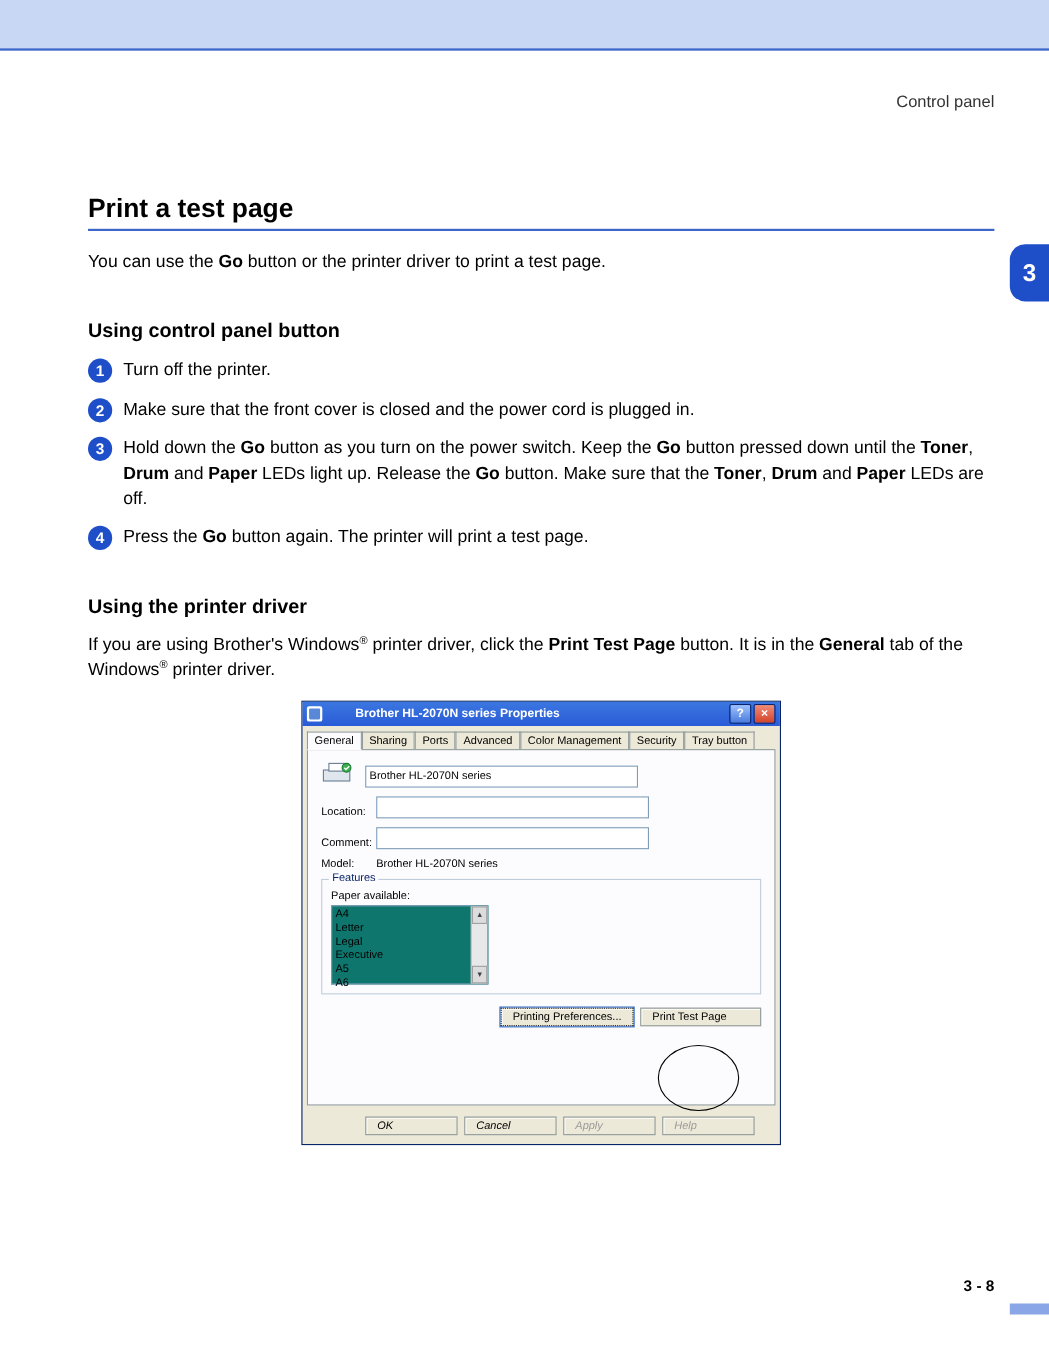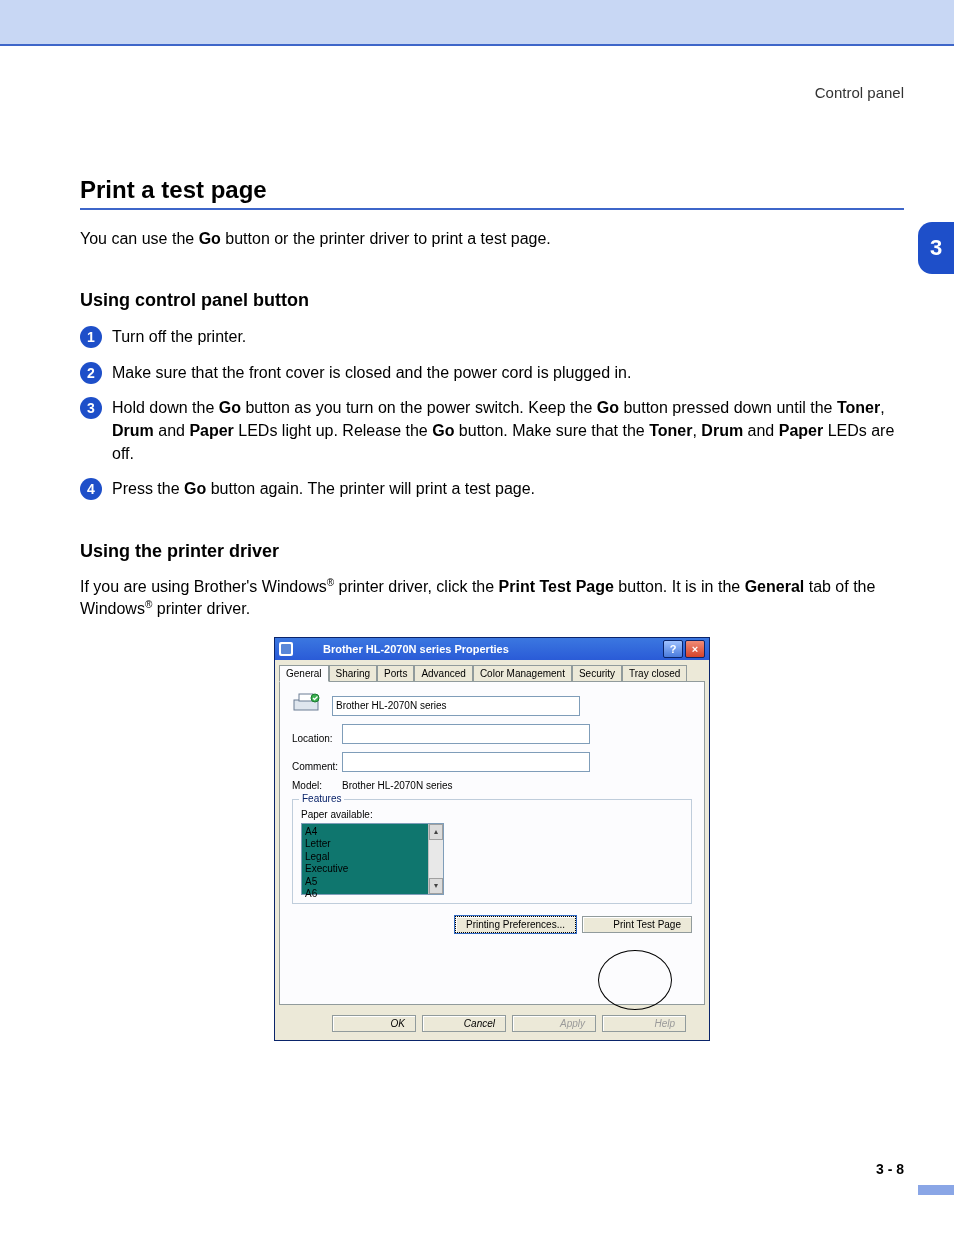--- a/index.html
+++ b/index.html
@@ -40,21 +40,21 @@
   .printer-ico svg{width:30px;height:24px;}
   .fieldset{border:1px solid #bfcddb;padding:6px 8px 8px 8px;margin-top:6px;position:relative;}
   .fieldset .legend{position:absolute;top:-7px;left:6px;background:#fcfcfe;padding:0 3px;font-size:10px;color:#0a246a;}
   .feat{display:flex;gap:18px;}
   .featcol{font-size:10px;line-height:1.7;}
   .paperlist{border:1px solid #7f9db9;background:#0f766e;width:135px;height:66px;font-size:10px;padding:2px 3px;line-height:1.25;position:relative;}
   .scroll{position:absolute;right:0;top:0;bottom:0;width:14px;background:#e8e8e8;border-left:1px solid #c0c0c0;}
   .scroll .up,.scroll .down{height:14px;background:#dcdcdc;border:1px solid #a0a0a0;display:flex;align-items:center;justify-content:center;font-size:8px;color:#444;}
   .scroll .down{position:absolute;bottom:0;left:0;right:0;}
   .btnrow{display:flex;justify-content:flex-end;gap:6px;margin-top:12px;}
-  .wbtn{border:1px solid #919b9c;background:#ece9d8;font-size:10px;padding:2px 10px;min-width:88px;text-align:right;box-shadow:inset 1px 1px 0 #fff;}
+  .wbtn{border:1px solid #919b9c;background:#ece9d8;font-size:10px;padding:2px 10px;min-width:88px;text-align:left;box-shadow:inset 1px 1px 0 #fff;}
   .wbtn.focus{border:1px dotted #000;outline:1px solid #316ac5;}
   .bottombar{display:flex;justify-content:flex-end;gap:6px;padding:6px 23px 8px 6px;font-style:italic;}
   .bottombar .wbtn{min-width:62px;}
   .bottombar .wbtn.disabled{color:#9a9a9a;}
   .circle{position:absolute;border:1px solid #000;border-radius:50%;width:72px;height:58px;pointer-events:none;}
 </style>
 </head>
 <body>
 
 <div class="page">
@@ -105,21 +105,21 @@
         <span class="tbtn help">?</span>
         <span class="tbtn close">×</span>
       </div>
       <div class="tabs">
         <span class="tab active">General</span>
         <span class="tab">Sharing</span>
         <span class="tab">Ports</span>
         <span class="tab">Advanced</span>
         <span class="tab">Color Management</span>
         <span class="tab">Security</span>
-        <span class="tab">Tray closed</span>
+        <span class="tab">Tray button</span>
       </div>
       <div class="panel">
         <div class="row">
           <span class="printer-ico">
             <svg viewBox="0 0 30 24">
                 <rect x="2" y="8" width="24" height="10" fill="#dfe6ee" stroke="#6b7c93"></rect>
                 <rect x="7" y="2" width="14" height="7" fill="#fff" stroke="#6b7c93"></rect>
                 <circle cx="23" cy="6" r="4" fill="#3cb050" stroke="#1a7a30"></circle>
                 <path d="M21 6 l1.5 1.5 l3 -3" stroke="#fff" fill="none" stroke-width="1.3"></path>
               </svg>

